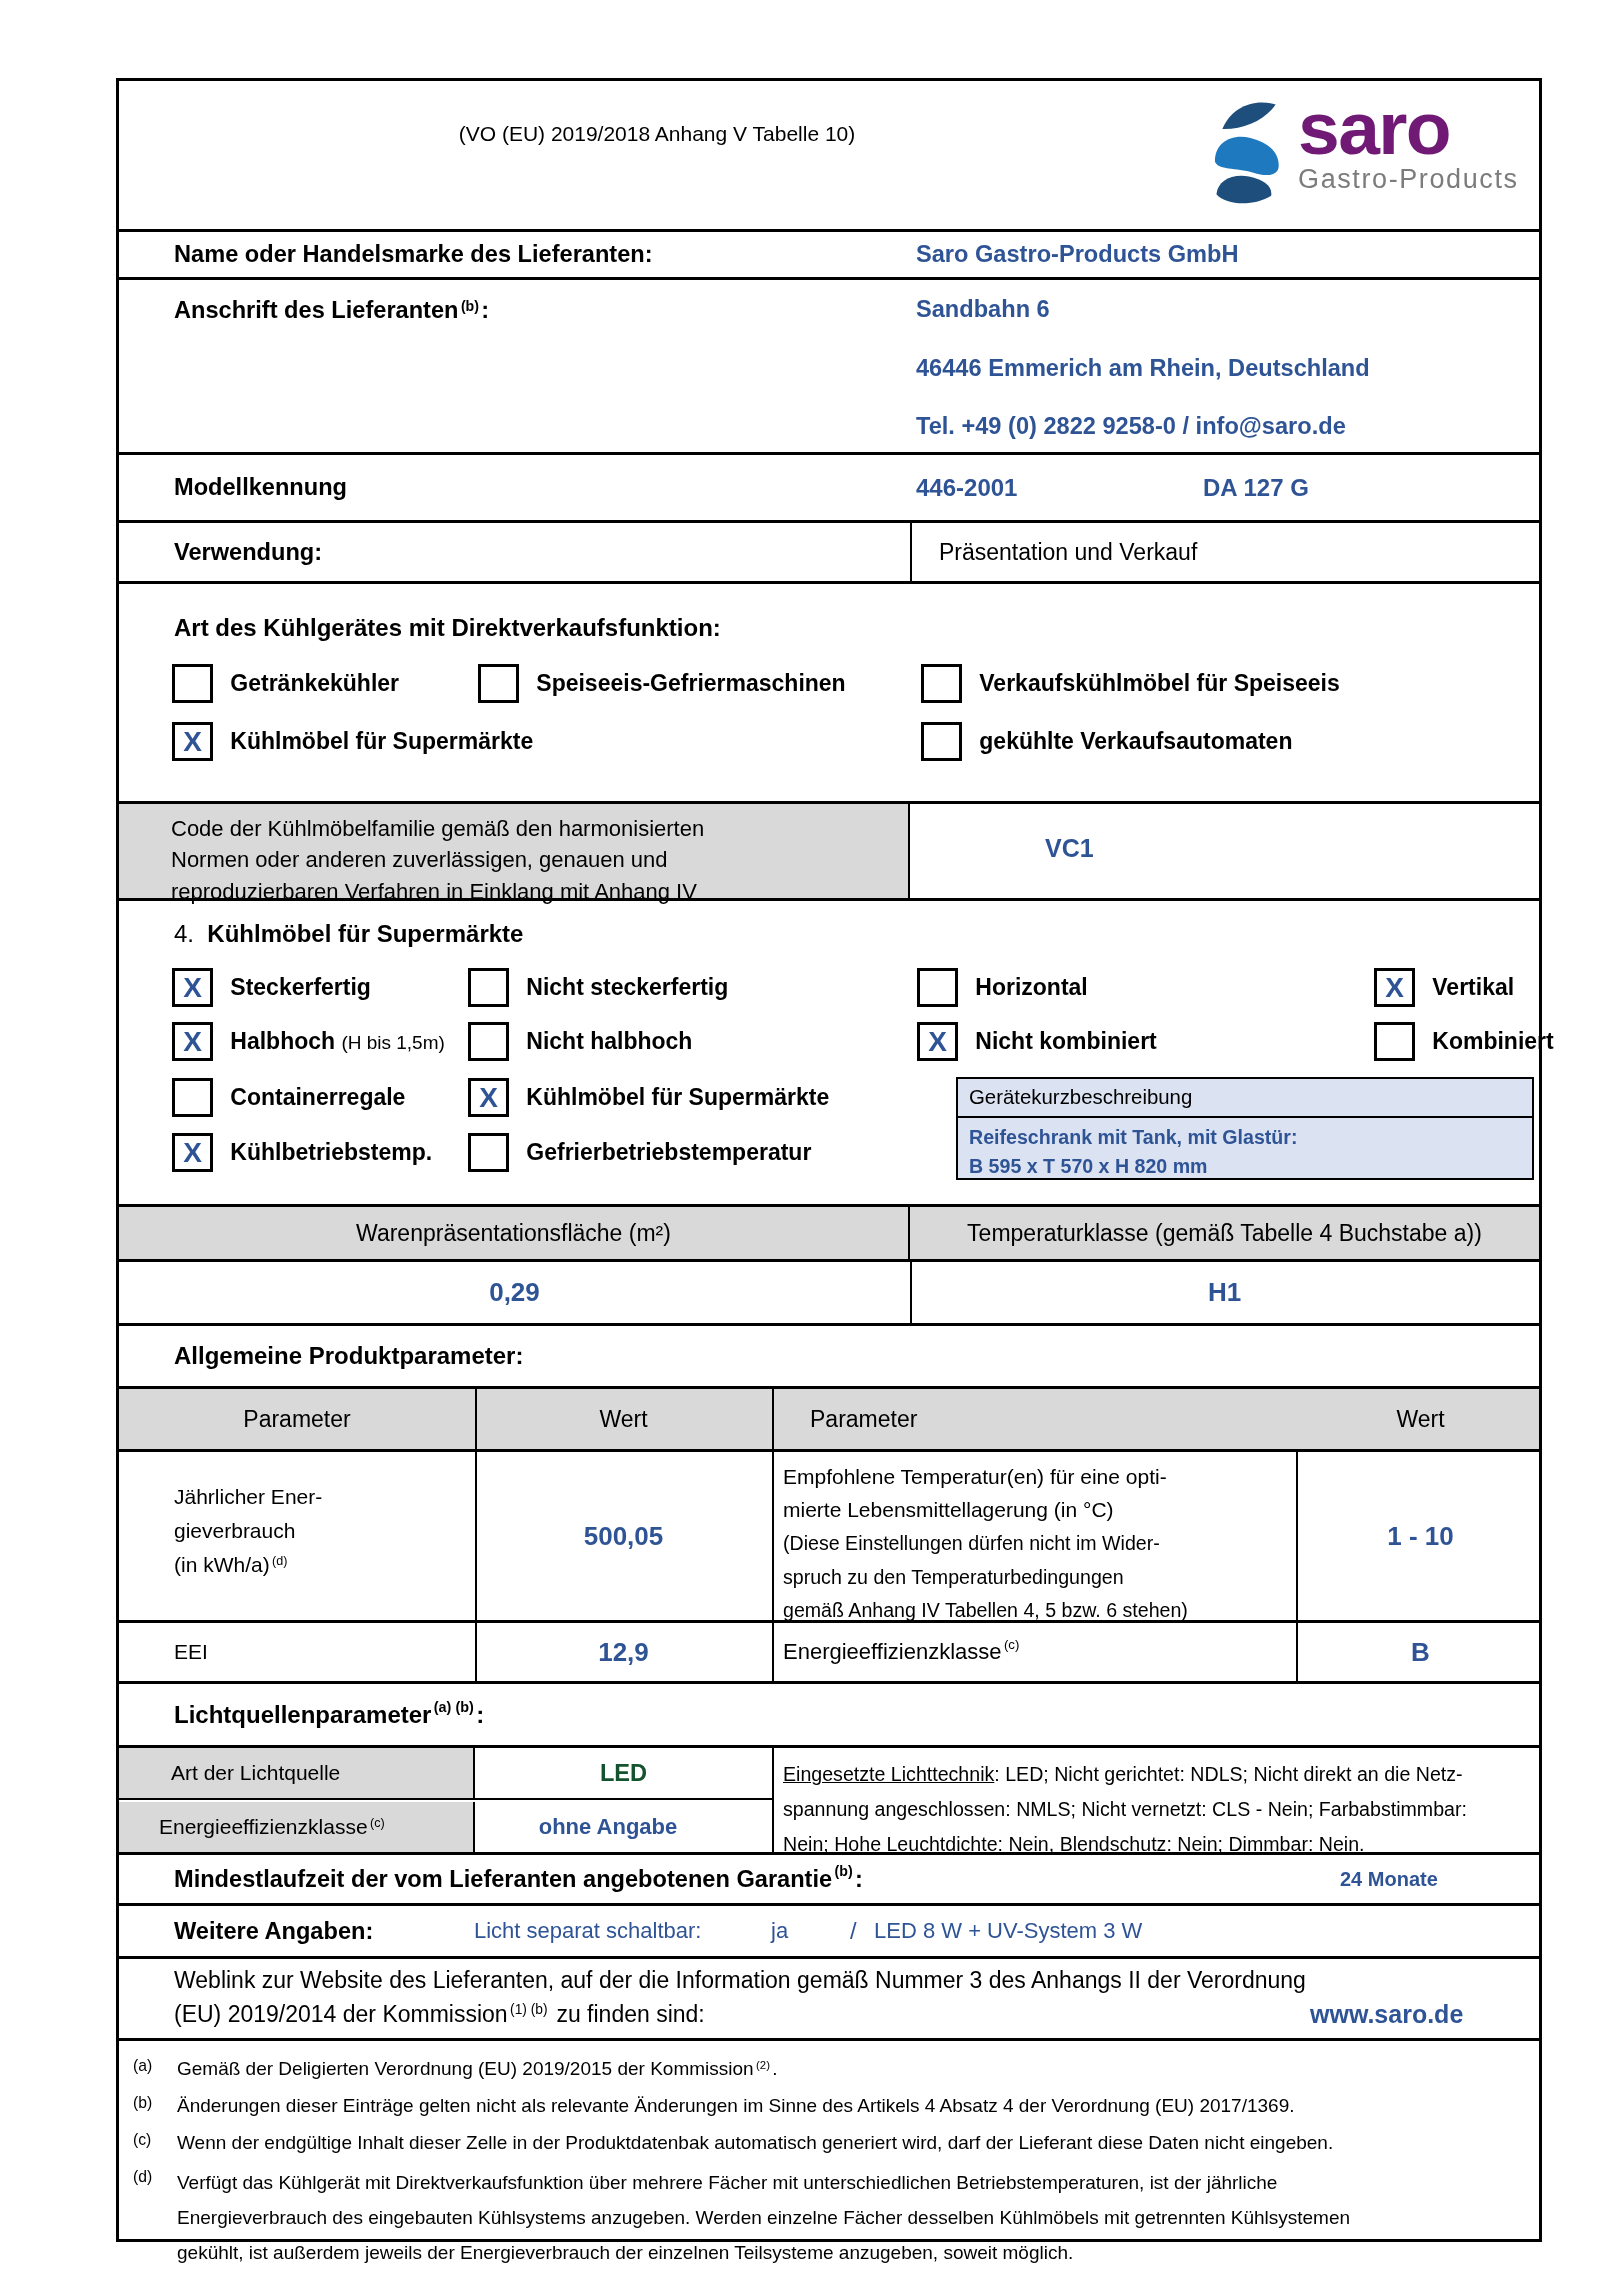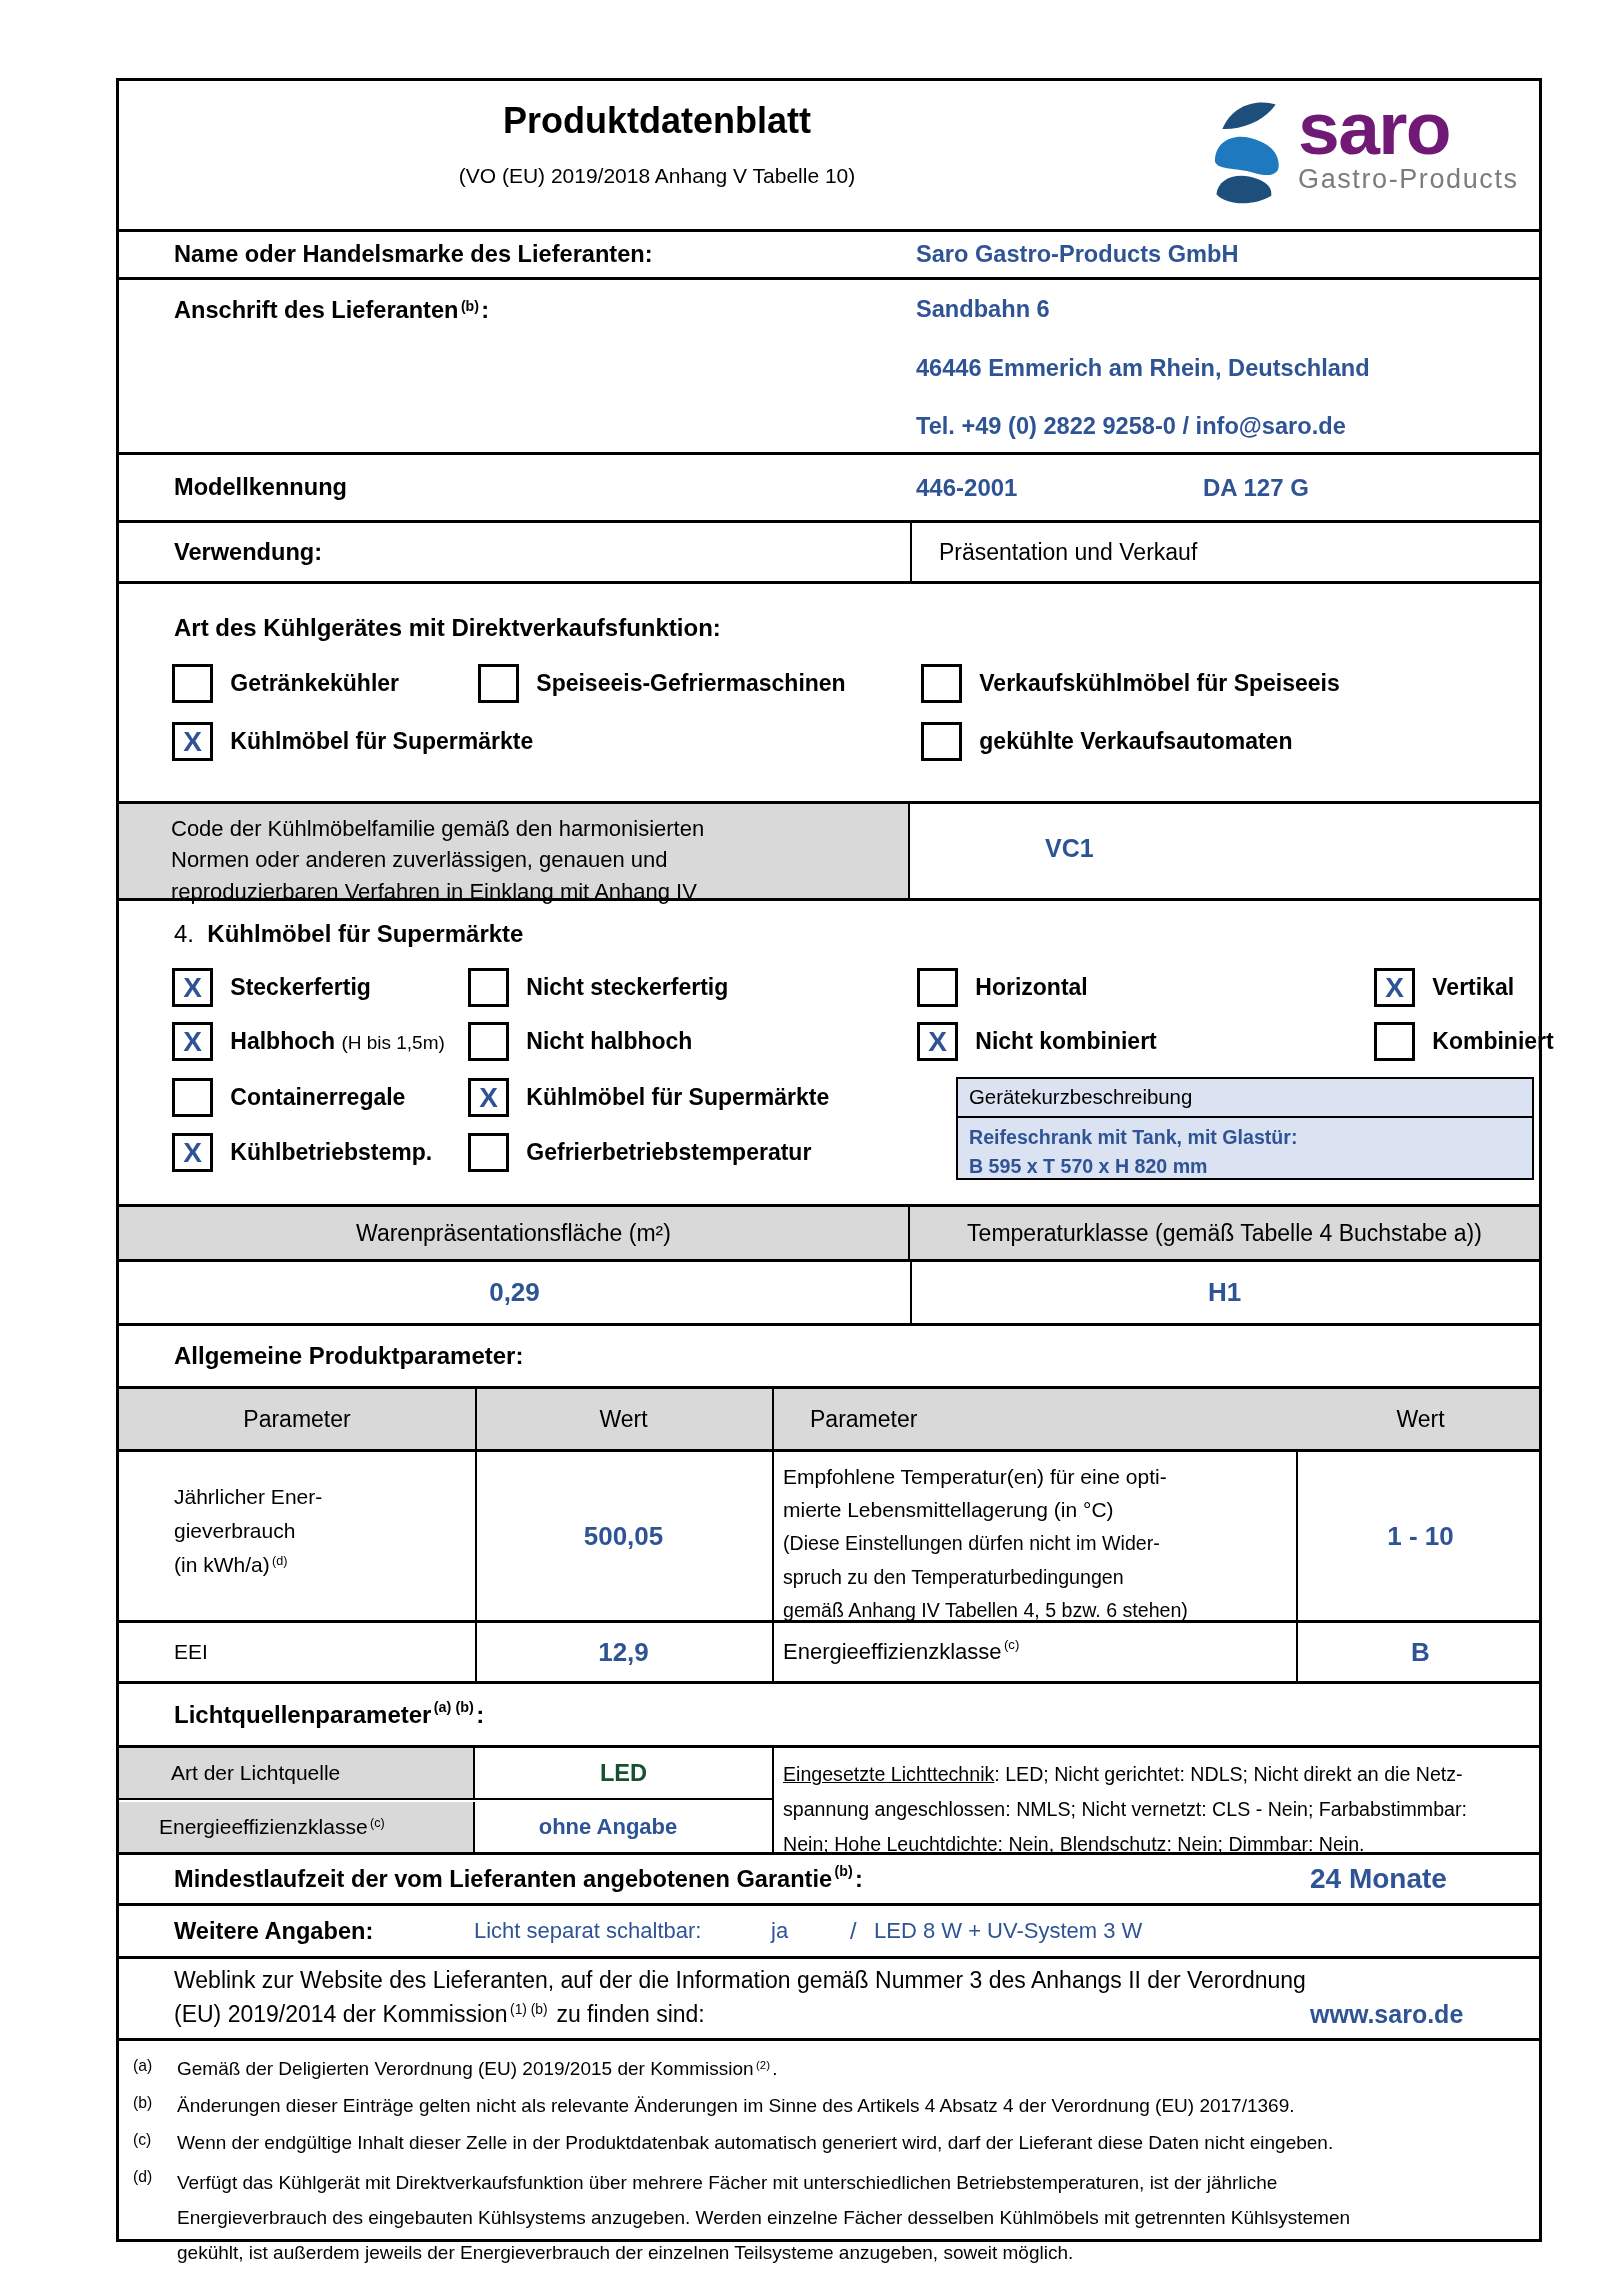--- a/index.html
+++ b/index.html
@@ -42,21 +42,20 @@
   .fnd{line-height:1.83;}
 </style>
 </head>
 <body>
 
 <div class="page">
   <div class="sheet">
 
     <div class="row" style="height:151px">
       <div class="abs" style="left:0;top:19px;width:1076px;text-align:center">
-        <div class="title">Produktdatenblatt</div>
         <div class="subtitle">(VO (EU) 2019/2018 Anhang V Tabelle 10)</div>
       </div>
       <div class="abs logo" style="right:20.4px;top:14px">
         <svg width="75" height="111" viewBox="0 0 100 150">
           <path d="M16,46 C28,16 60,4 88,13 C74,34 44,47 16,46 Z" fill="#1D4E7C"></path>
           <path d="M6,90 C6,64 28,52 54,58 C78,64 94,78 92,98 C90,110 74,110 58,105 C34,98 10,102 6,90 Z" fill="#1E79BE"></path>
           <path d="M8,134 C10,116 28,106 52,110 C72,114 84,123 82,136 C60,150 22,150 8,134 Z" fill="#1D4E7C"></path>
         </svg>
         <div>
           <div class="brand">saro</div>
@@ -297,21 +296,21 @@
 spannung angeschlossen: NMLS; Nicht vernetzt: CLS - Nein; Farbabstimmbar:
 Nein; Hohe Leuchtdichte: Nein, Blendschutz: Nein; Dimmbar: Nein.</span></div>
     </div>
 
     <div class="row" style="height:51px">
       <span class="vc lbl" style="left:55px">
           <span>Mindestlaufzeit der vom Lieferanten angebotenen Garantie</span>
           <span class="sup">(b)</span>
           <span>:</span>
         </span>
-      <span class="vc val" style="left:1191px;font-size:28px">24 Monate</span>
+      <span class="vc val" style="left:1221px;font-size:20px">24 Monate</span>
     </div>
 
     <div class="row" style="height:53px">
       <span class="vc lbl" style="left:55px">Weitere Angaben:</span>
       <span class="vc" style="left:355px;font-size:22px;color:#2F5496">Licht separat schaltbar:</span>
       <span class="vc" style="left:652px;font-size:22px;color:#2F5496">ja</span>
       <span class="vc" style="left:731px;font-size:23.6px;color:#2F5496">/</span>
       <span class="vc" style="left:755px;font-size:22px;color:#2F5496">LED 8 W + UV-System 3 W</span>
     </div>
 

